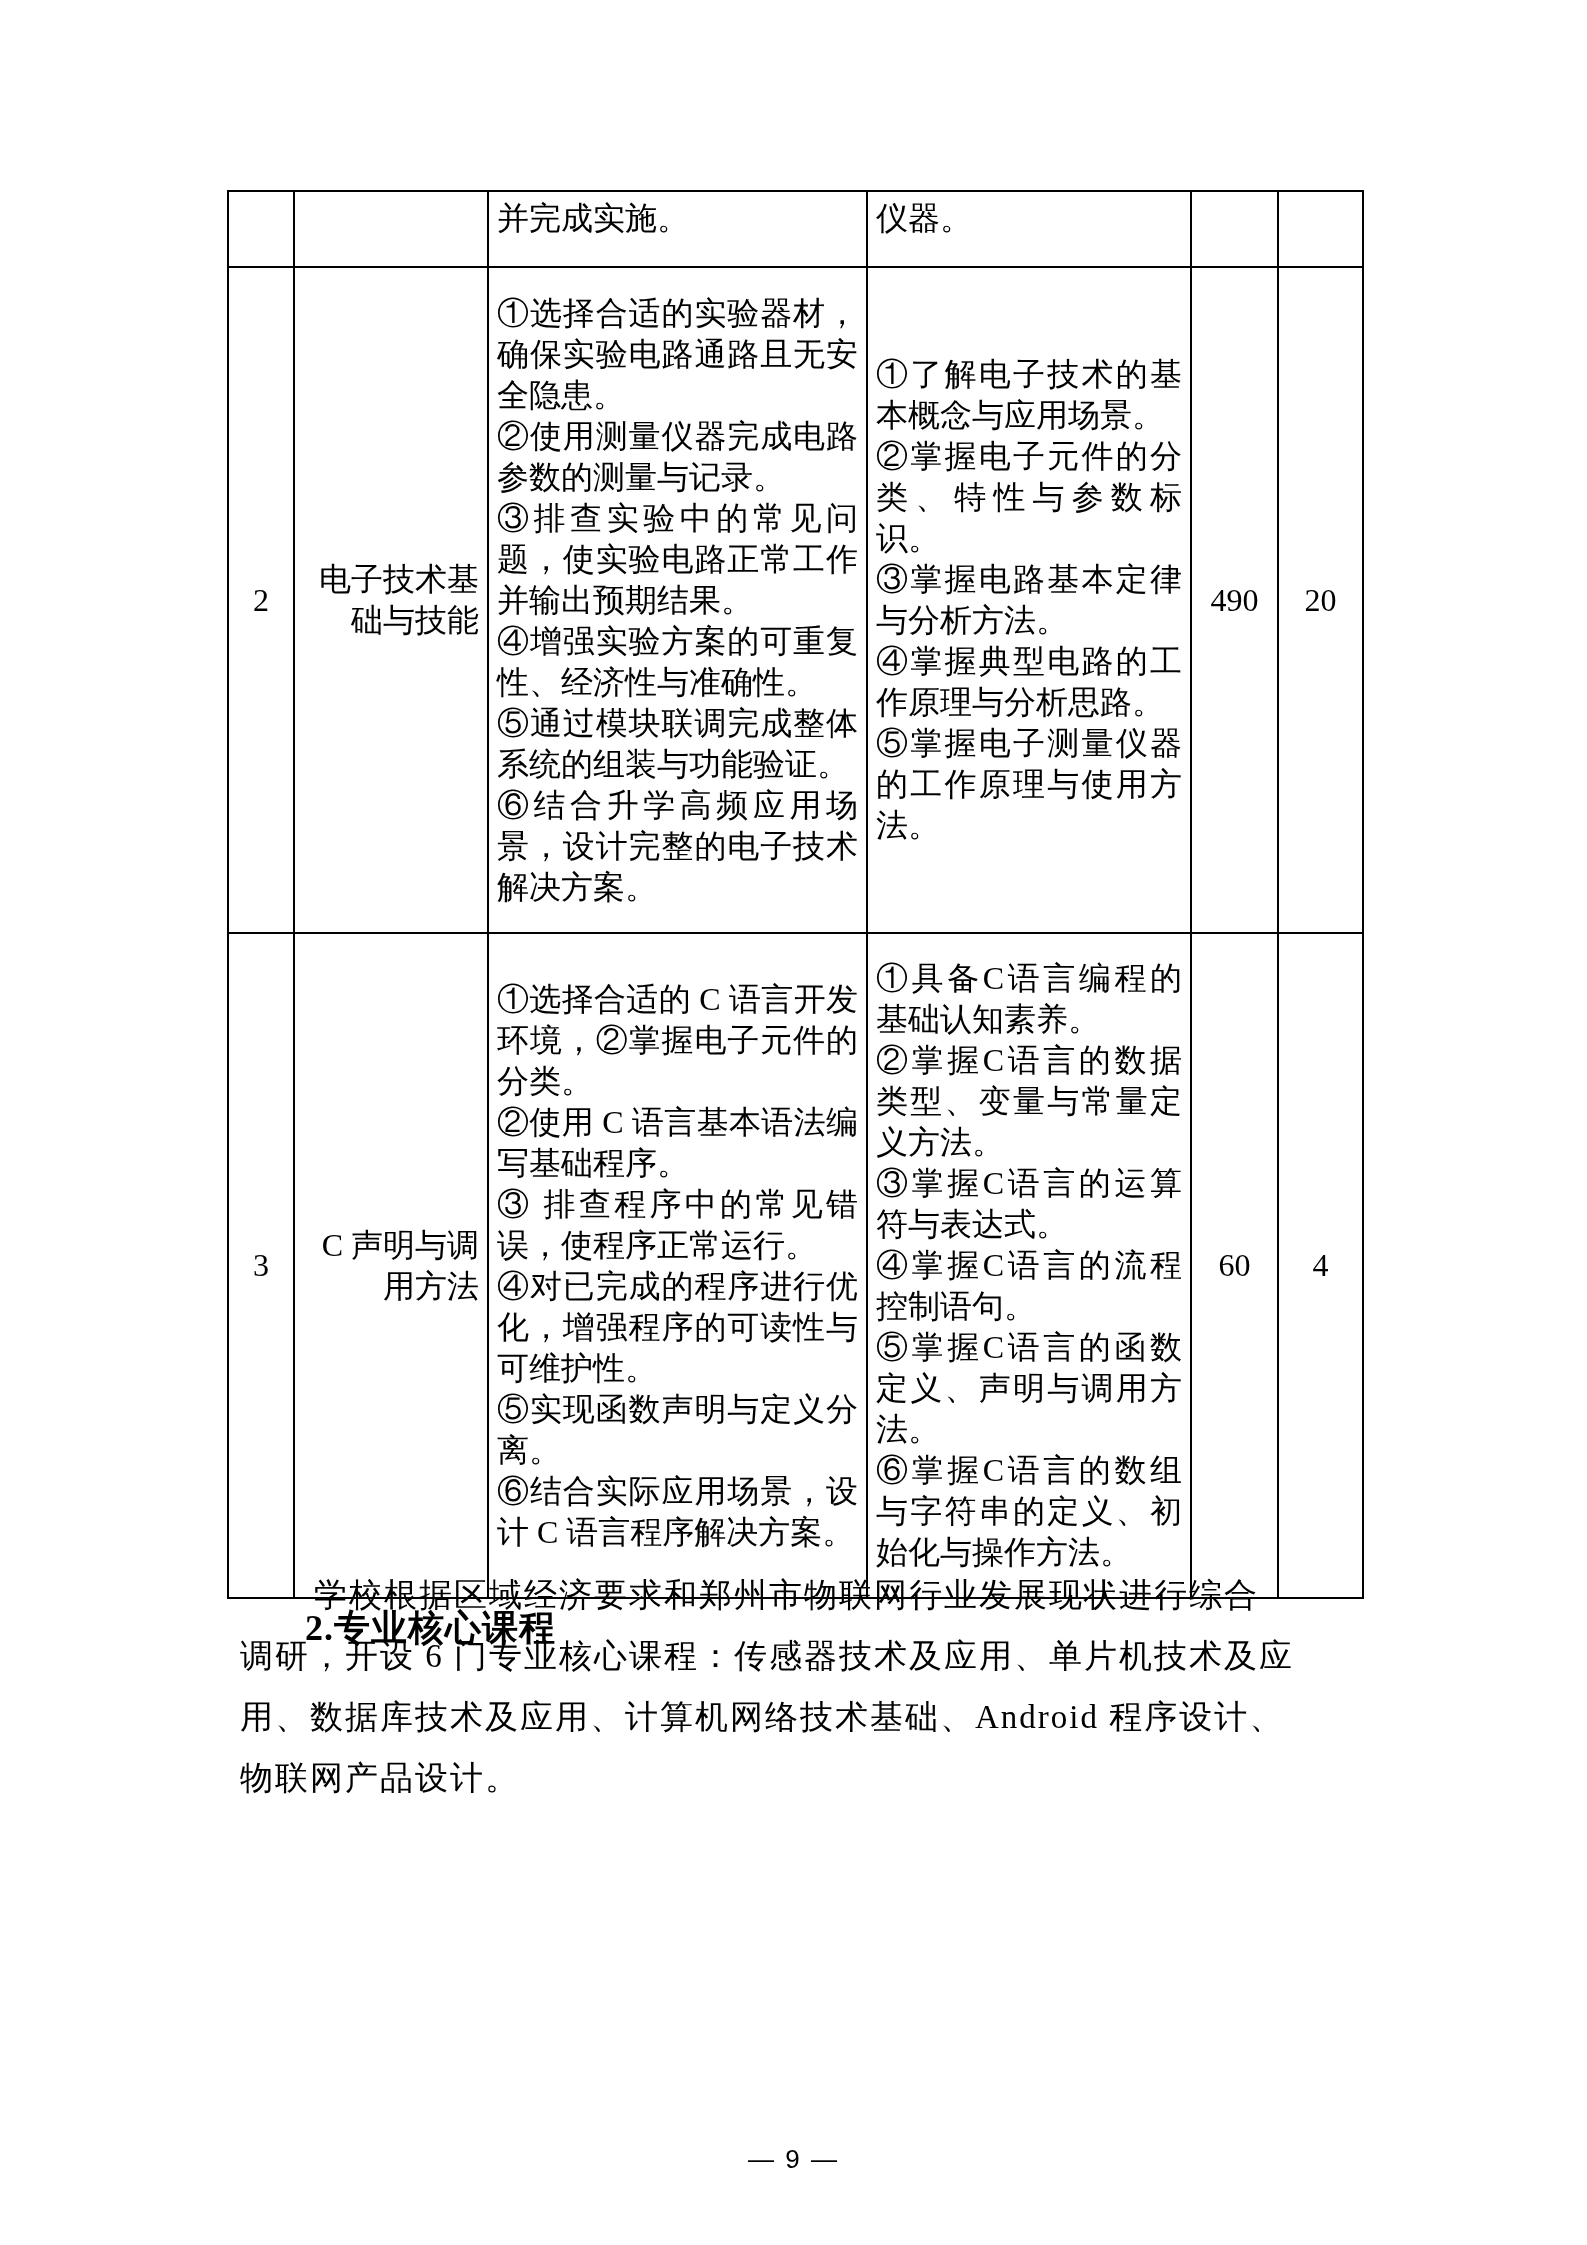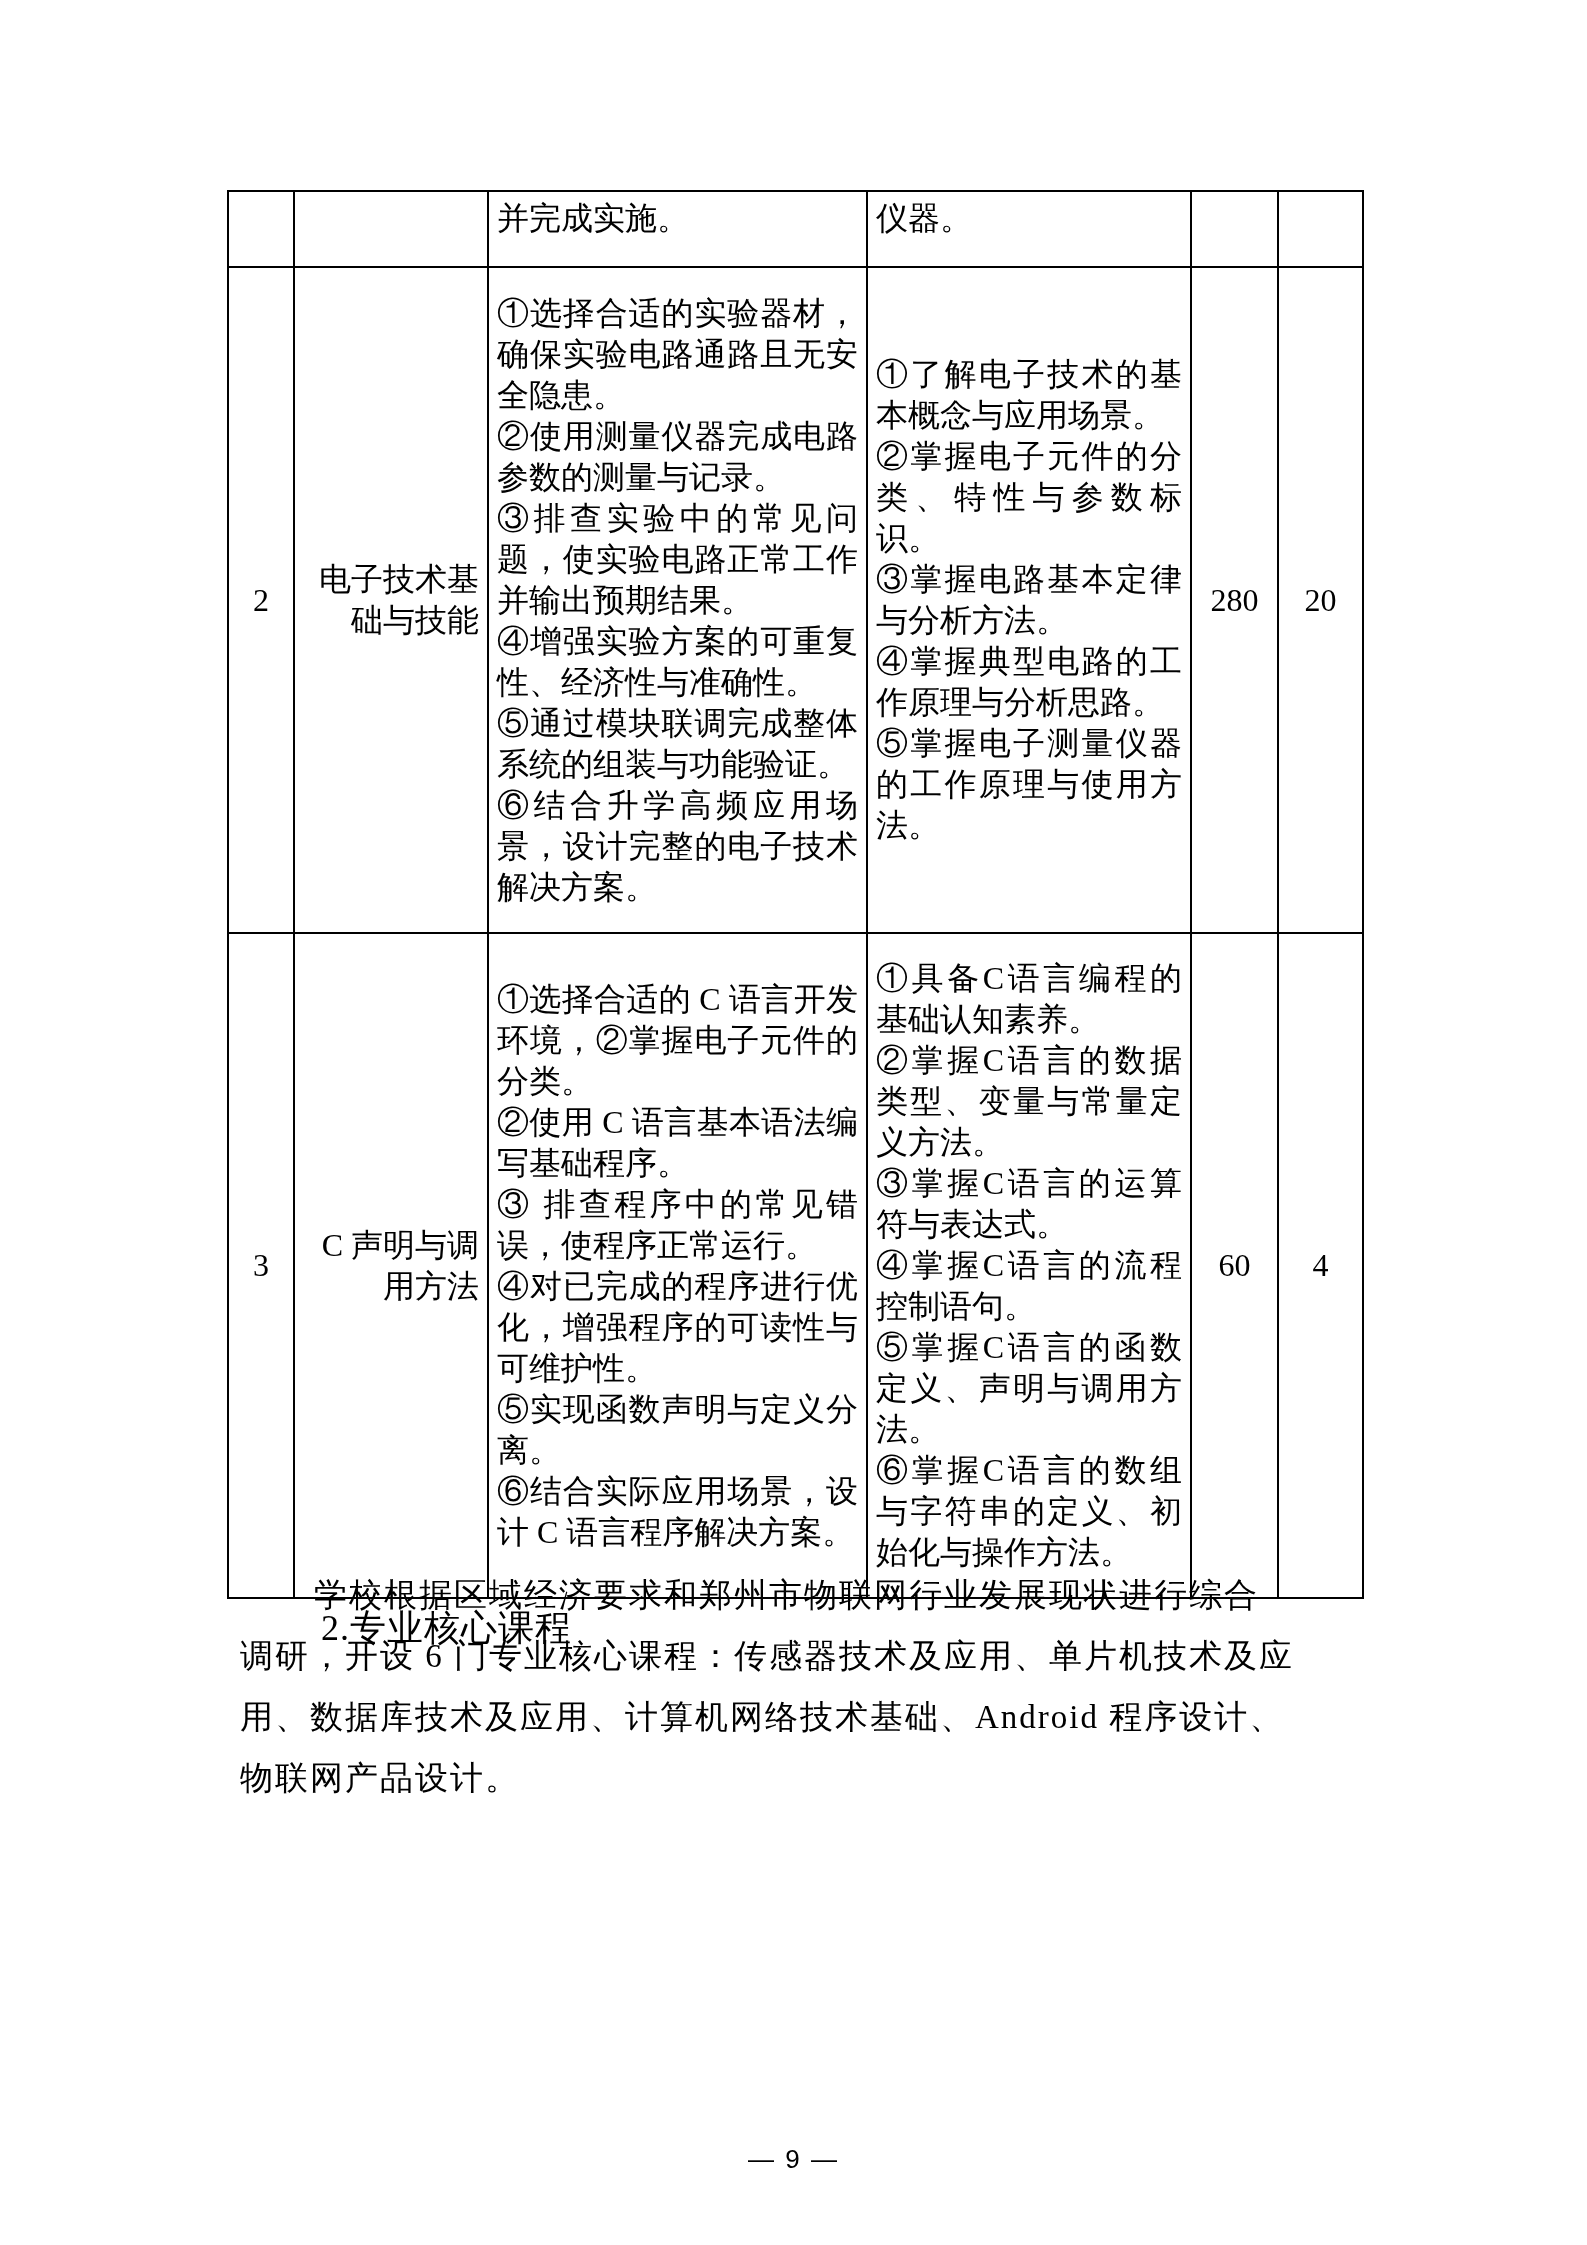--- a/index.html
+++ b/index.html
@@ -35,22 +35,22 @@
   td.cell-center { text-align:center; }
   td.cell-course {
     text-align:right;
     line-height:47px;
     padding-left:13px;
     padding-right:5px;
   }
   tr.row-partial td { vertical-align:top; padding-top:6px; }
   
   .section-heading {
-    position:absolute; left:248px; top:1604px; width:1110px;
-    font-size:36px; font-weight:normal;
+    position:absolute; left:232px; top:1604px; width:1110px;
+    font-size:36px; font-weight:bold;
     letter-spacing:1px;
     padding-left:73px;
     white-space:nowrap;
   }
   .body-paragraph {
     position:absolute; left:240px; top:1565px; width:1112px;
     font-size:33px; line-height:61px;
     letter-spacing:2px;
     text-indent:74px;
     white-space:pre-line;
@@ -102,21 +102,21 @@
 ②使用测量仪器完成电路参数的测量与记录。
 ③排查实验中的常见问题，使实验电路正常工作并输出预期结果。
 ④增强实验方案的可重复性、经济性与准确性。
 ⑤通过模块联调完成整体系统的组装与功能验证。
 ⑥结合升学高频应用场景，设计完整的电子技术解决方案。</td>
         <td class="cell-text">①了解电子技术的基本概念与应用场景。
 ②掌握电子元件的分类、特性与参数标识。
 ③掌握电路基本定律与分析方法。
 ④掌握典型电路的工作原理与分析思路。
 ⑤掌握电子测量仪器的工作原理与使用方法。</td>
-        <td class="cell-center">280</td>
+        <td class="cell-center">490</td>
         <td class="cell-center">20</td>
       </tr>
       <tr style="height:665px">
         <td class="cell-center">3</td>
         <td class="cell-course">C 声明与调用方法</td>
         <td class="cell-text">①选择合适的 C 语言开发环境，②掌握电子元件的分类。
 ②使用 C 语言基本语法编写基础程序。
 ③ 排查程序中的常见错误，使程序正常运行。
 ④对已完成的程序进行优化，增强程序的可读性与可维护性。
 ⑤实现函数声明与定义分离。

